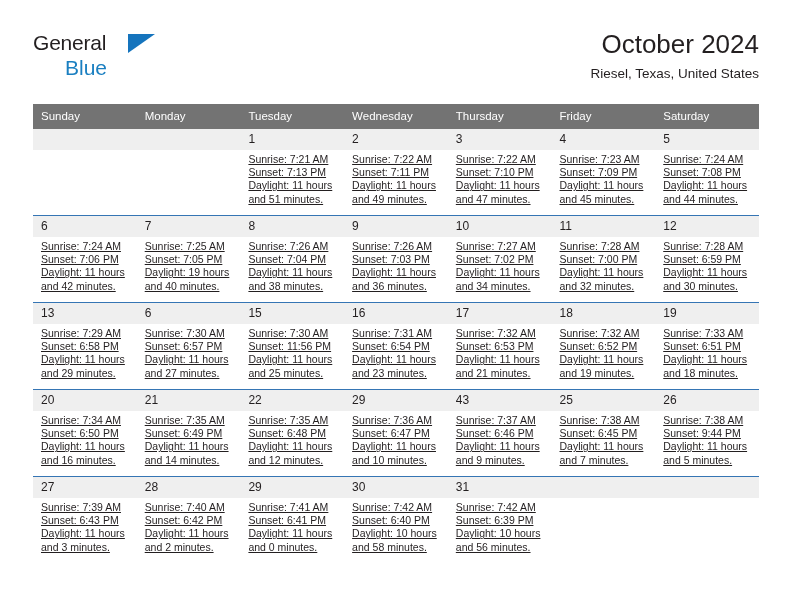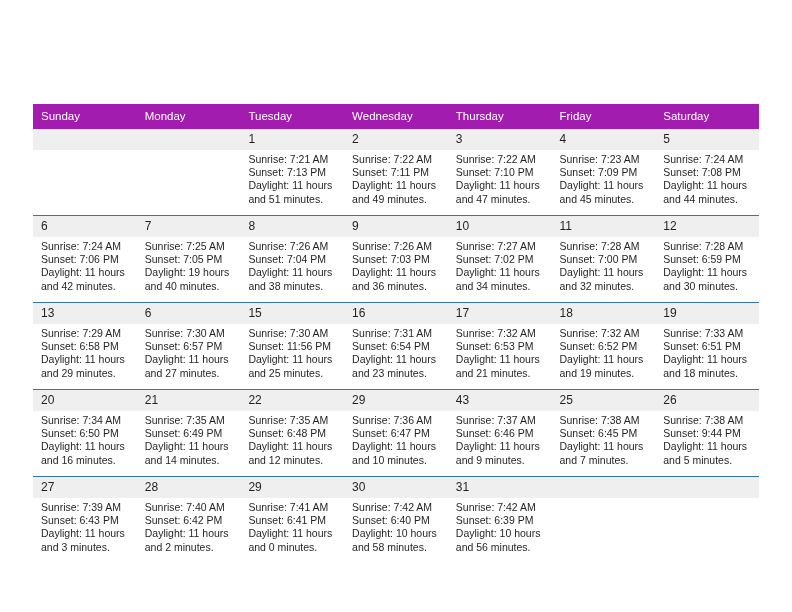--- a/index.html
+++ b/index.html
@@ -91,21 +91,21 @@
   .calendar {
     position: absolute;
     left: 33px;
     top: 104px;
     width: 726px;
     border-collapse: collapse;
     table-layout: fixed;
   }
 
   .calendar th {
-    background: #a21caf;
+    background: #737373;
     color: #ffffff;
     font-size: 11.5px;
     font-weight: normal;
     text-align: left;
     padding: 6px 0 6px 8px;
     height: 10px;
     line-height: 13px;
     box-sizing: border-box;
   }
 
@@ -137,33 +137,50 @@
   }
   .daynum.empty {
     color: transparent;
   }
 
   .details {
     padding: 3px 6px 0 8px;
     font-size: 10.5px;
     line-height: 13.2px;
     color: #231f20;
+    text-decoration: underline;
   }
   .details div {
     white-space: nowrap;
   }
   .details .daylight {
     white-space: normal;
   }
 </style>
 </head>
 <body>
 
 <div class="page">
 
+  <div class="header">
+
+    <div class="logo">
+      <span class="logo-row1">
+        <span>General</span>
+        <span class="logo-tri"></span>
+      </span>
+      <span class="logo-row2">Blue</span>
+    </div>
+
+    <div class="title-block">
+      <h1 class="cal-title">October 2024</h1>
+      <p class="cal-subtitle">Riesel, Texas, United States</p>
+    </div>
+
+  </div>
 
   <table class="calendar">
     <thead>
       <tr>
         <th>Sunday</th>
         <th>Monday</th>
         <th>Tuesday</th>
         <th>Wednesday</th>
         <th>Thursday</th>
         <th>Friday</th>

